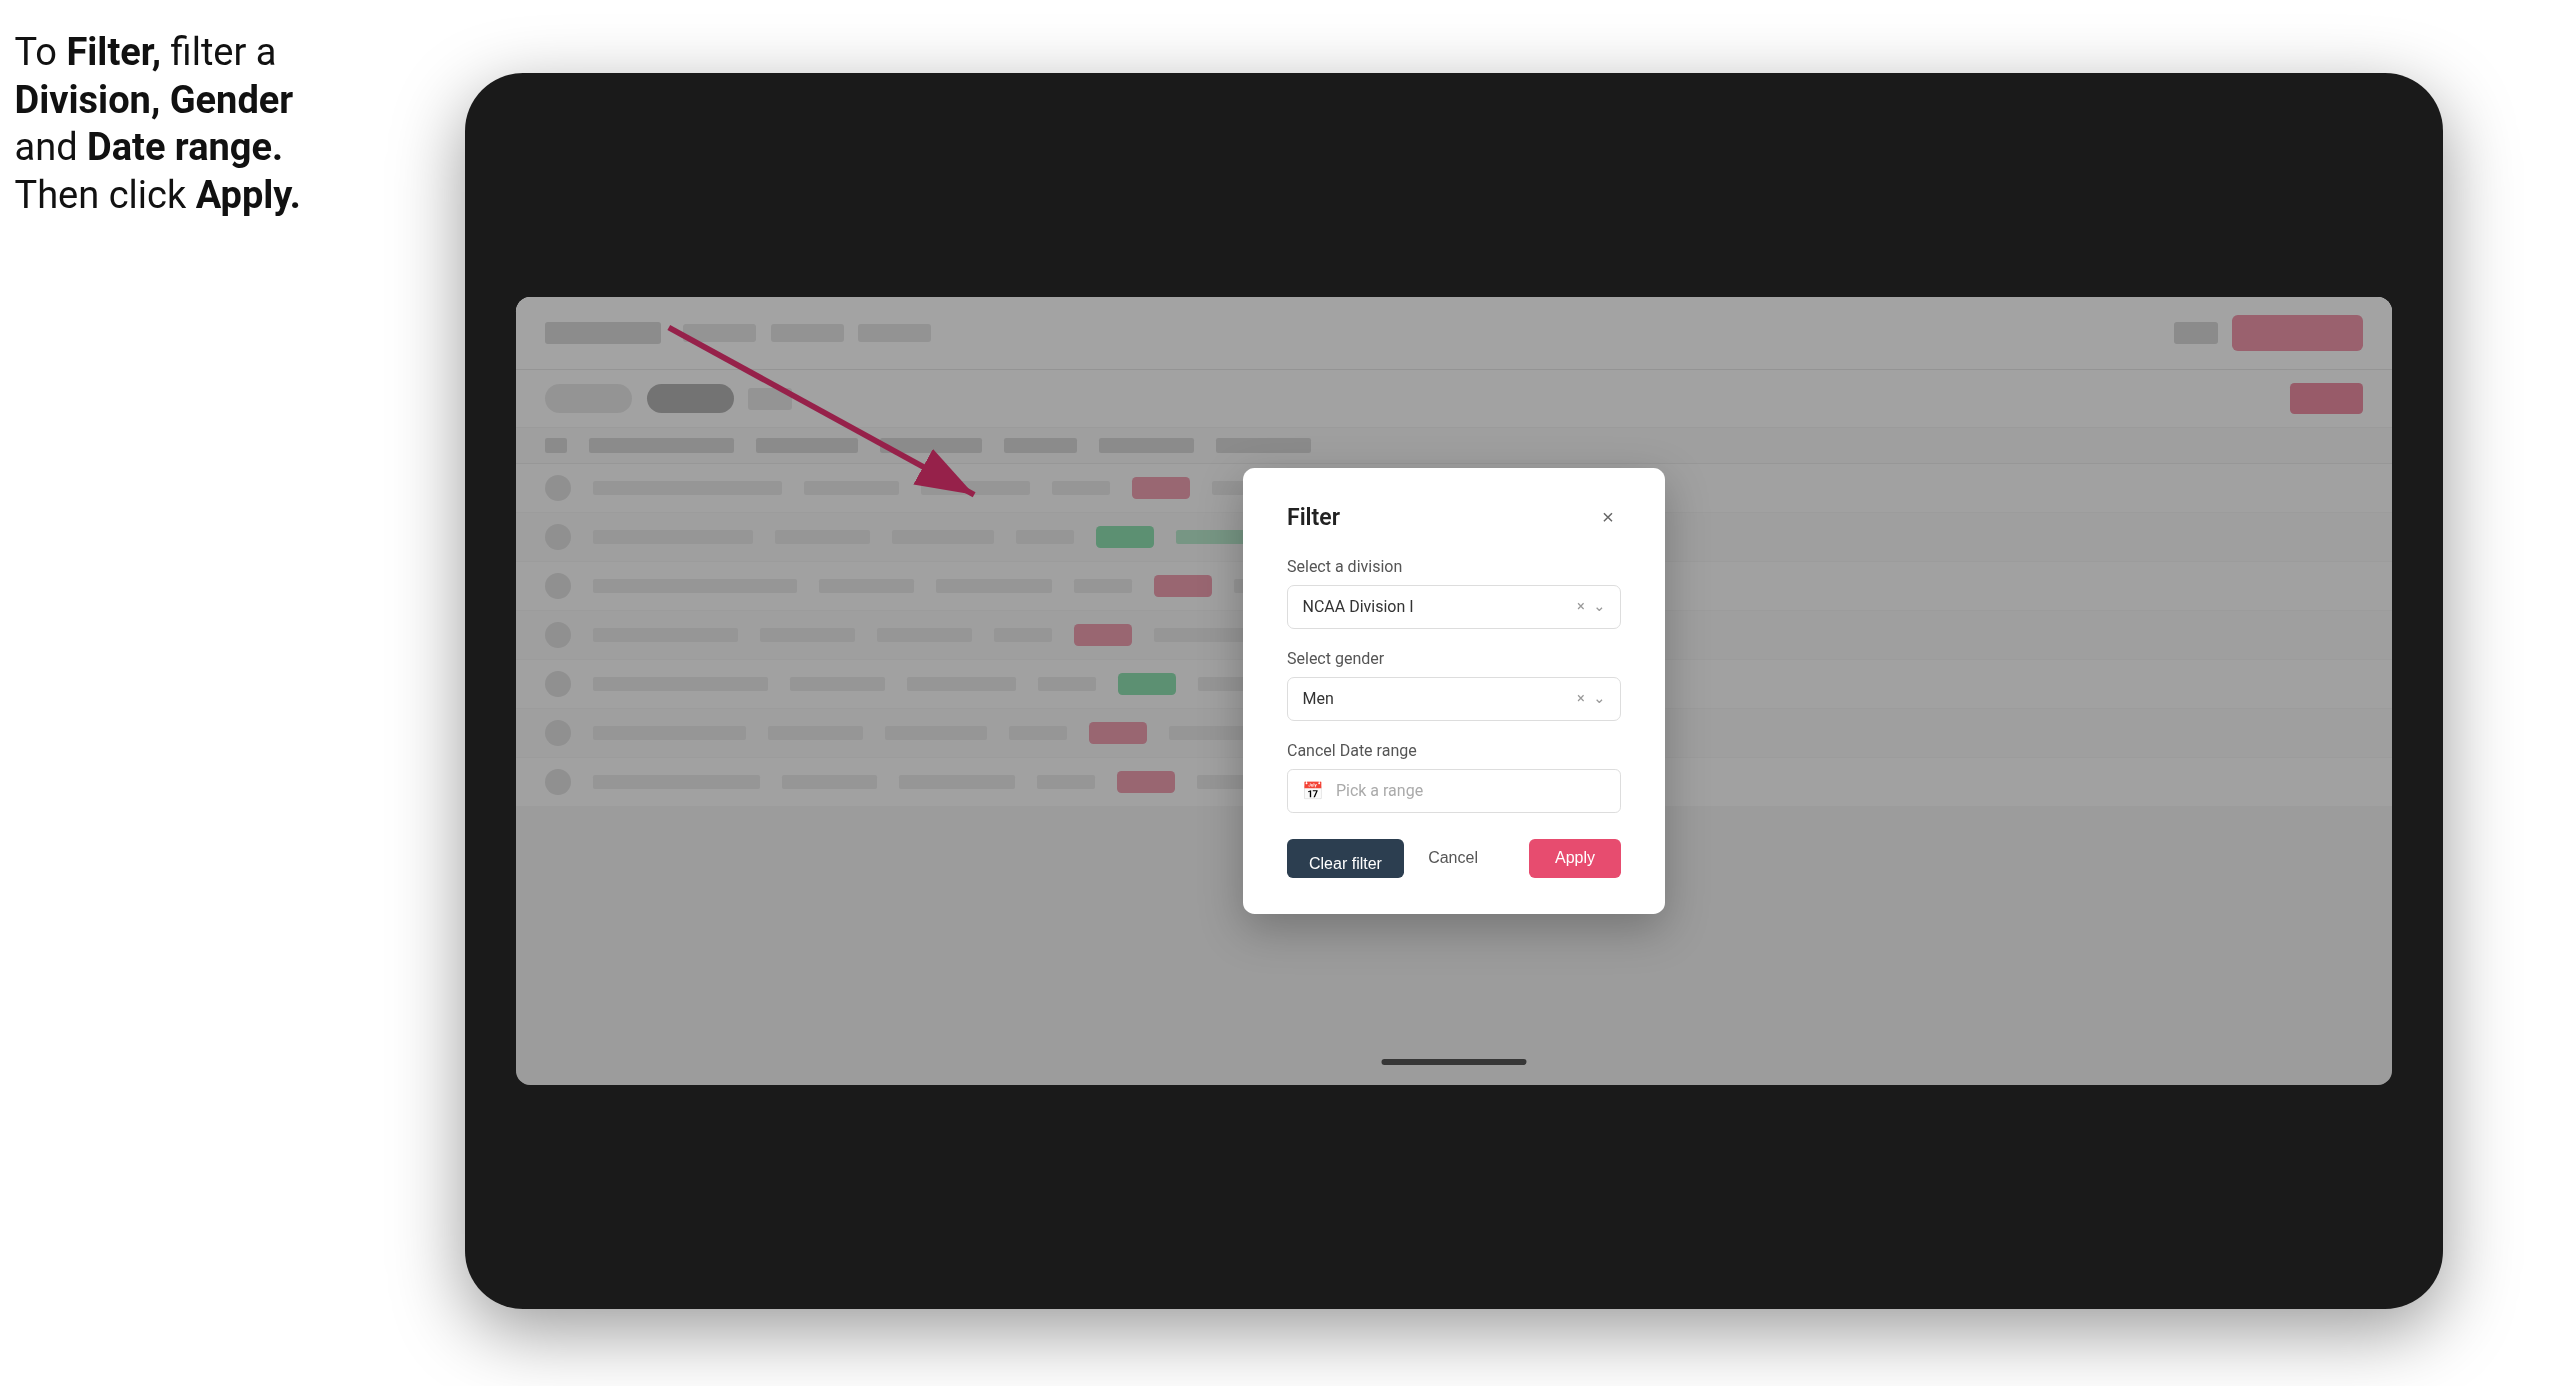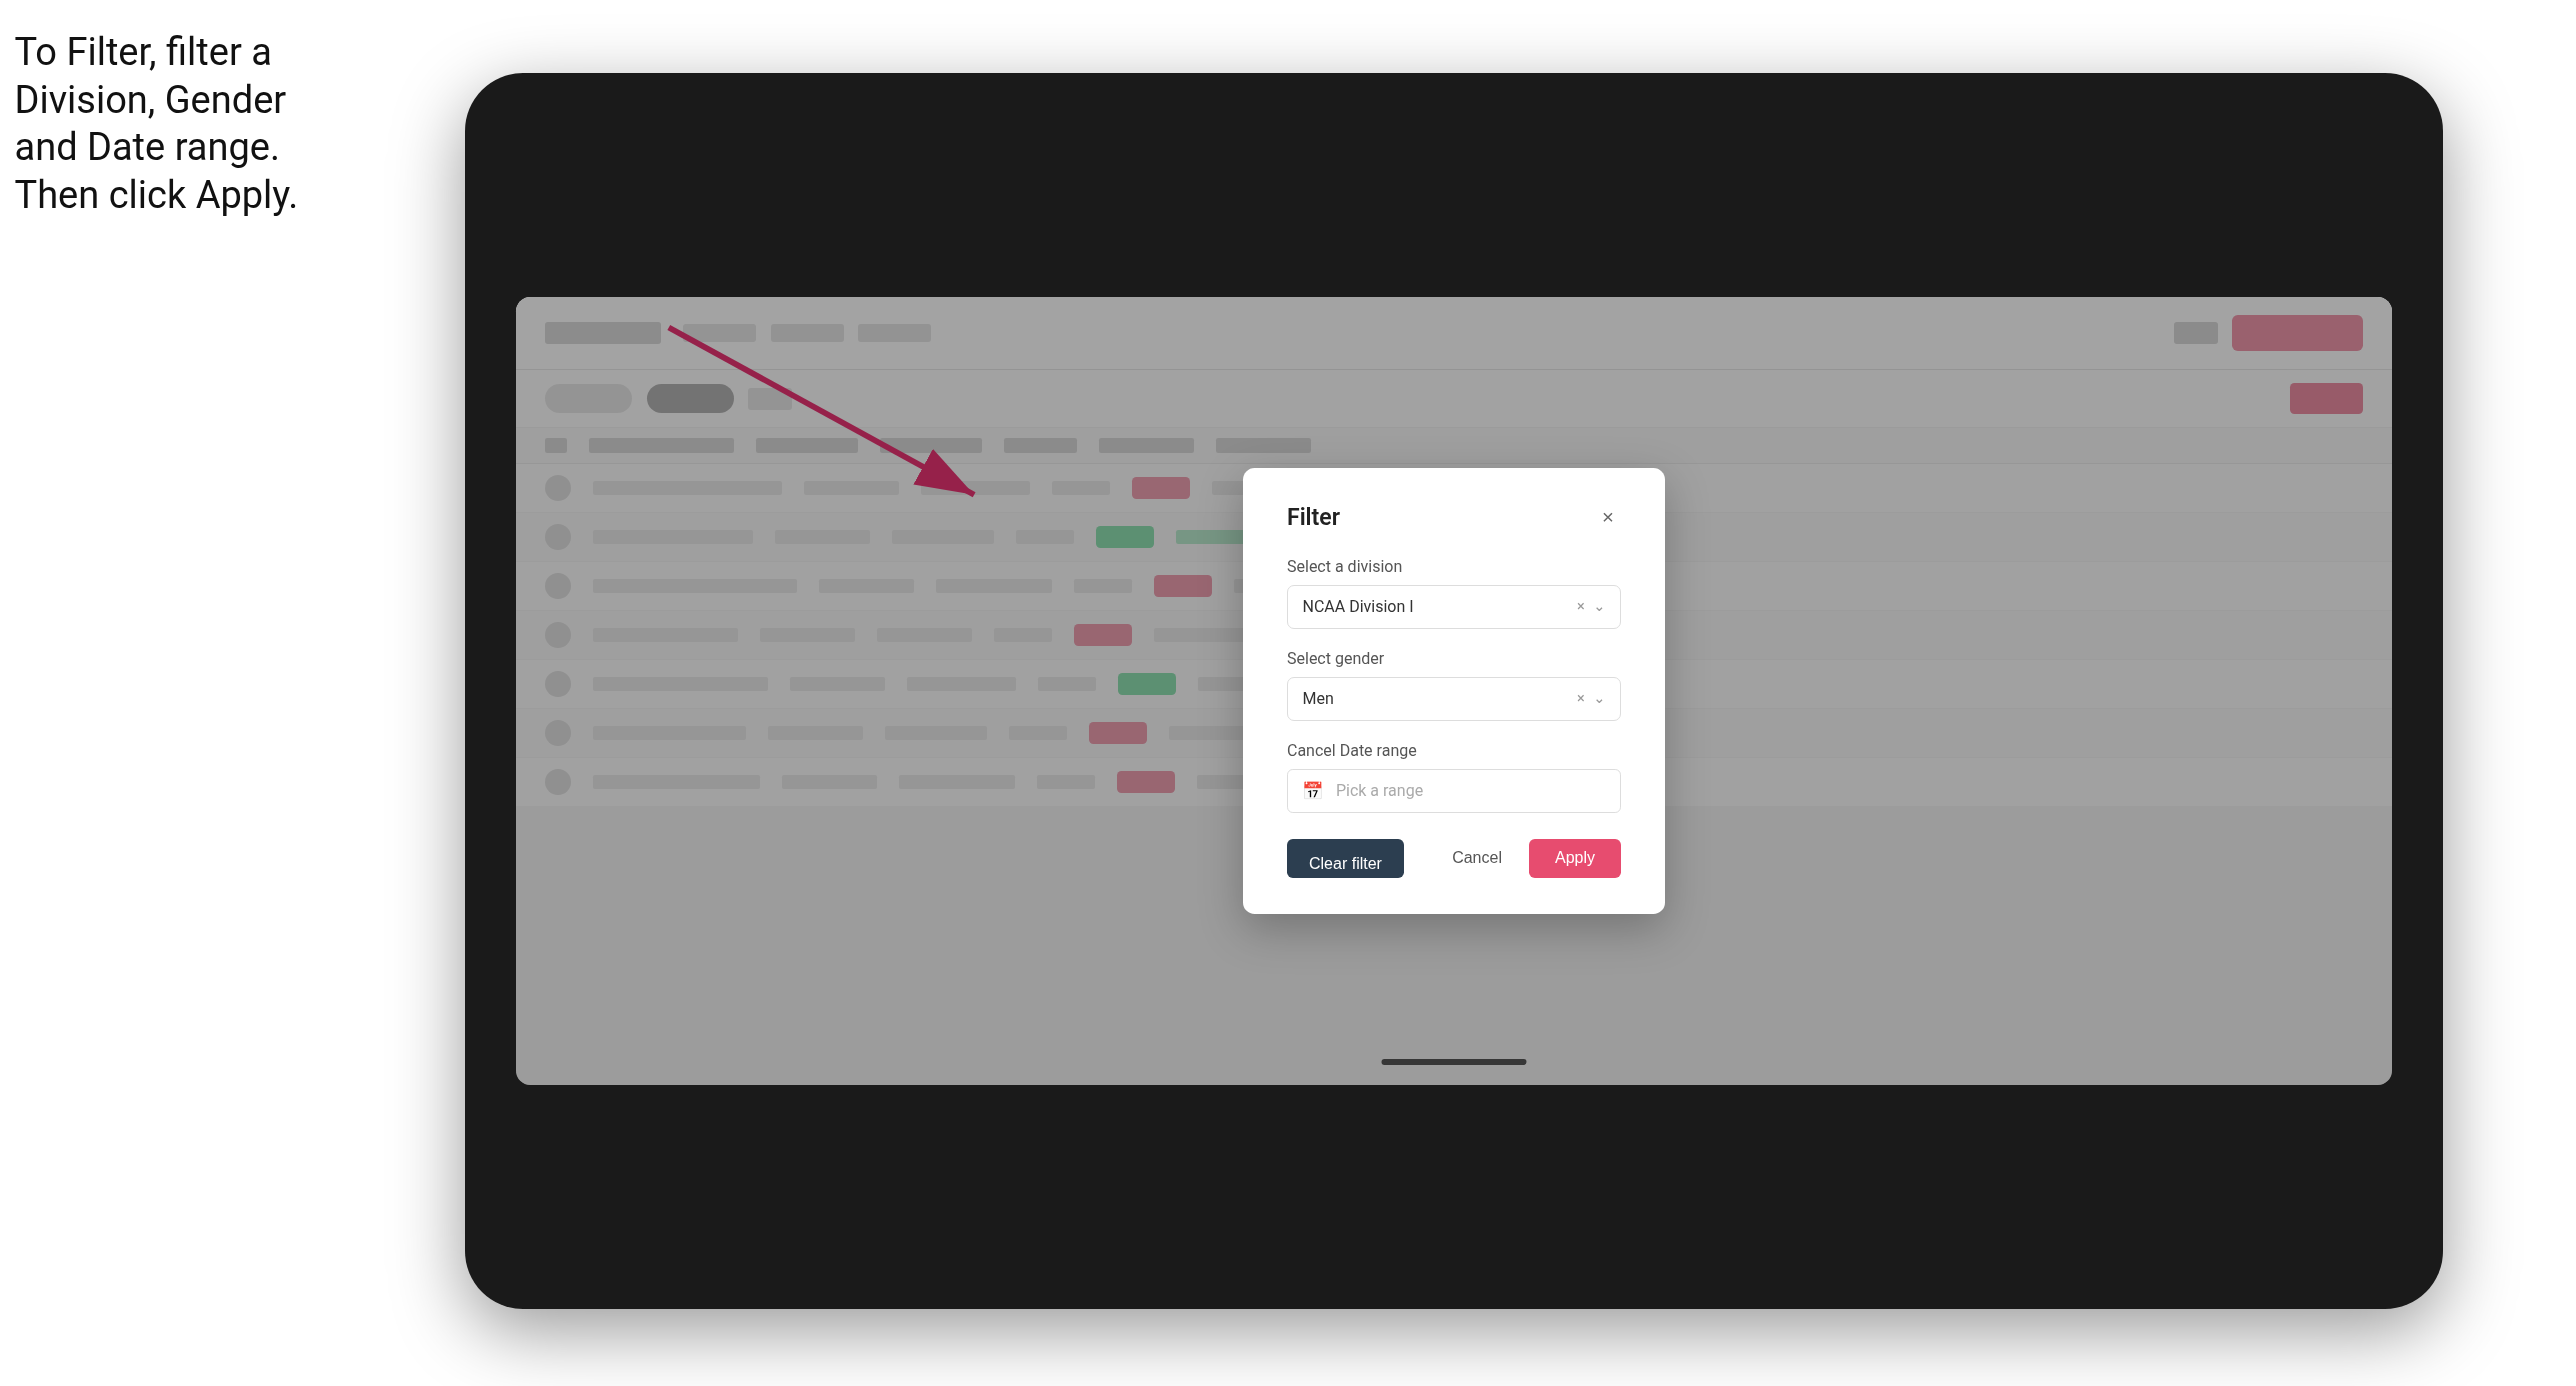--- a/index.html
+++ b/index.html
@@ -16,21 +16,21 @@
     .instruction-area {
       position: absolute;
       top: 29px;
       left: 14.5px;
       width: 422px;
       font-size: 38px;
       line-height: 1.25;
       color: #111;
     }
     .instruction-area .normal { font-weight: 400; }
-    .instruction-area .bold { font-weight: 400; }
+    .instruction-area .bold { font-weight: 700; }
 
     
     .tablet-frame {
       position: absolute;
       top: 73px;
       left: 465px;
       width: 1978px;
       height: 1236px;
       background: #1a1a1a;
       border-radius: 58px;
@@ -313,21 +313,21 @@
       color: #fff;
       border: none;
       border-radius: 5.8px;
       font-size: 16px;
       cursor: pointer;
       font-weight: 500;
     }
 
     .btn-group {
       display: flex;
-      gap: 5px;
+      gap: 29px;
     }
 
     .btn-cancel {
       height: 39px;
       padding: 0 22px;
       background: transparent;
       color: #555;
       border: none;
       border-radius: 5.8px;
       font-size: 16px;

